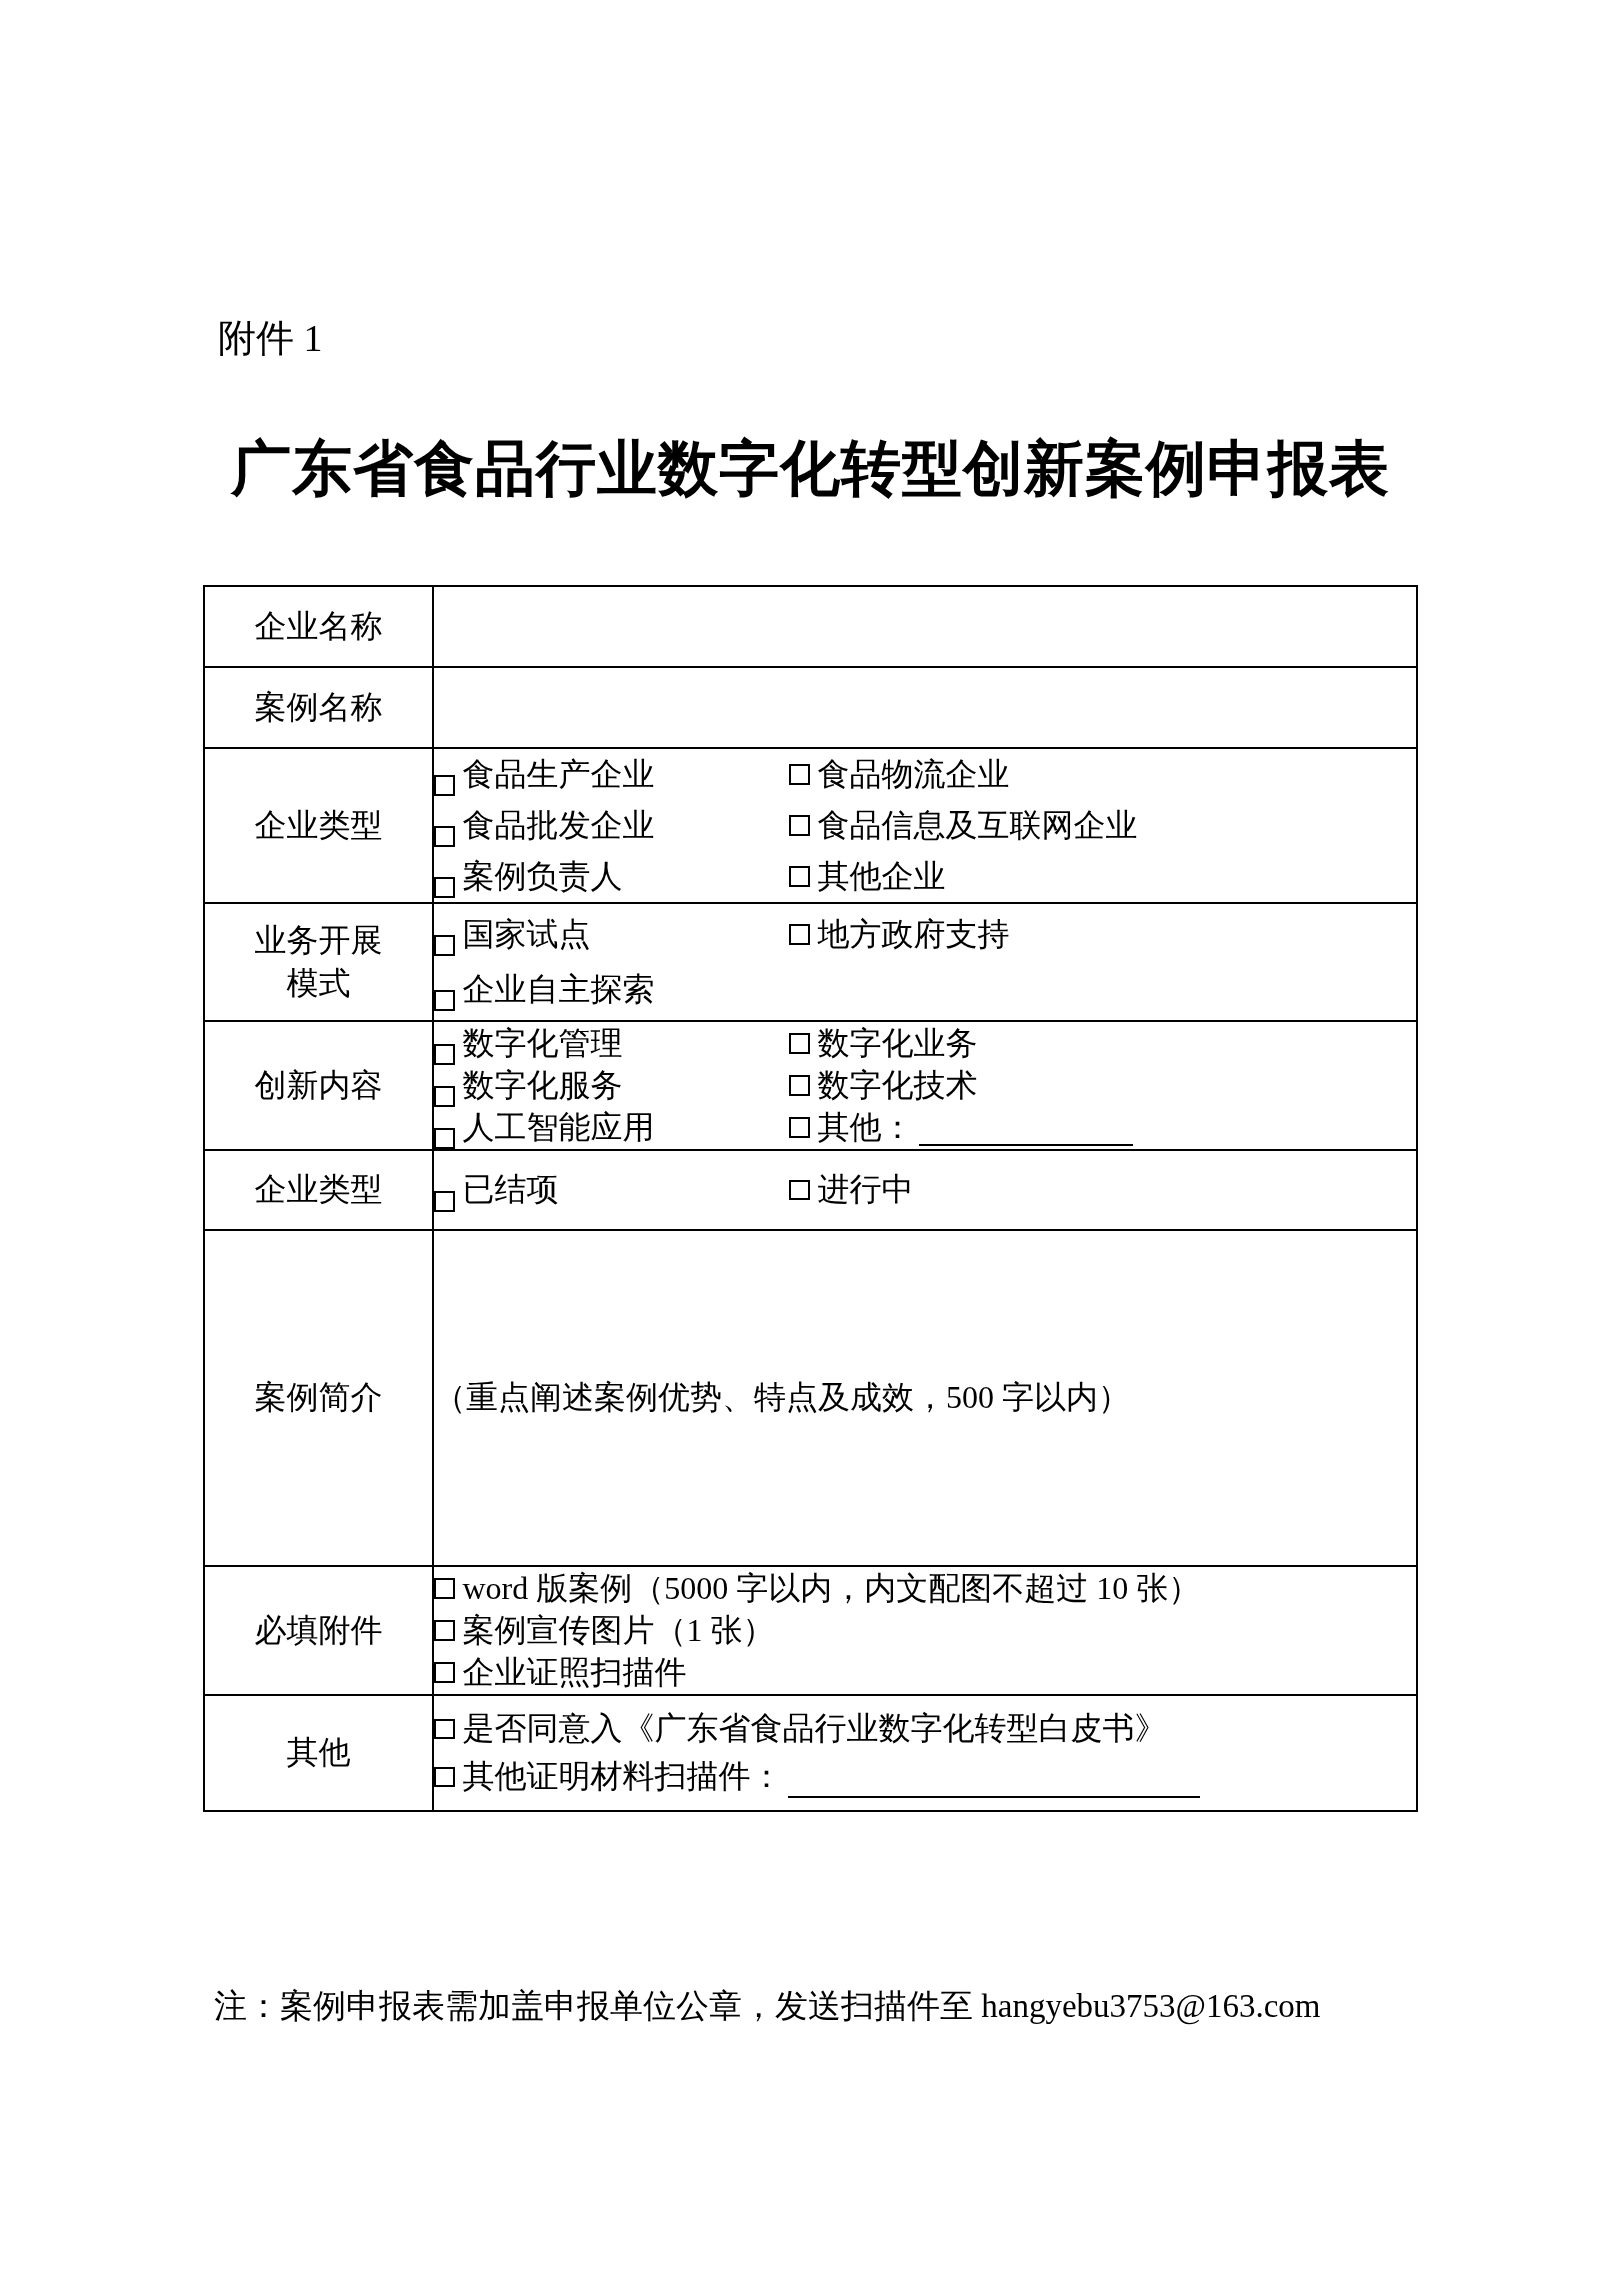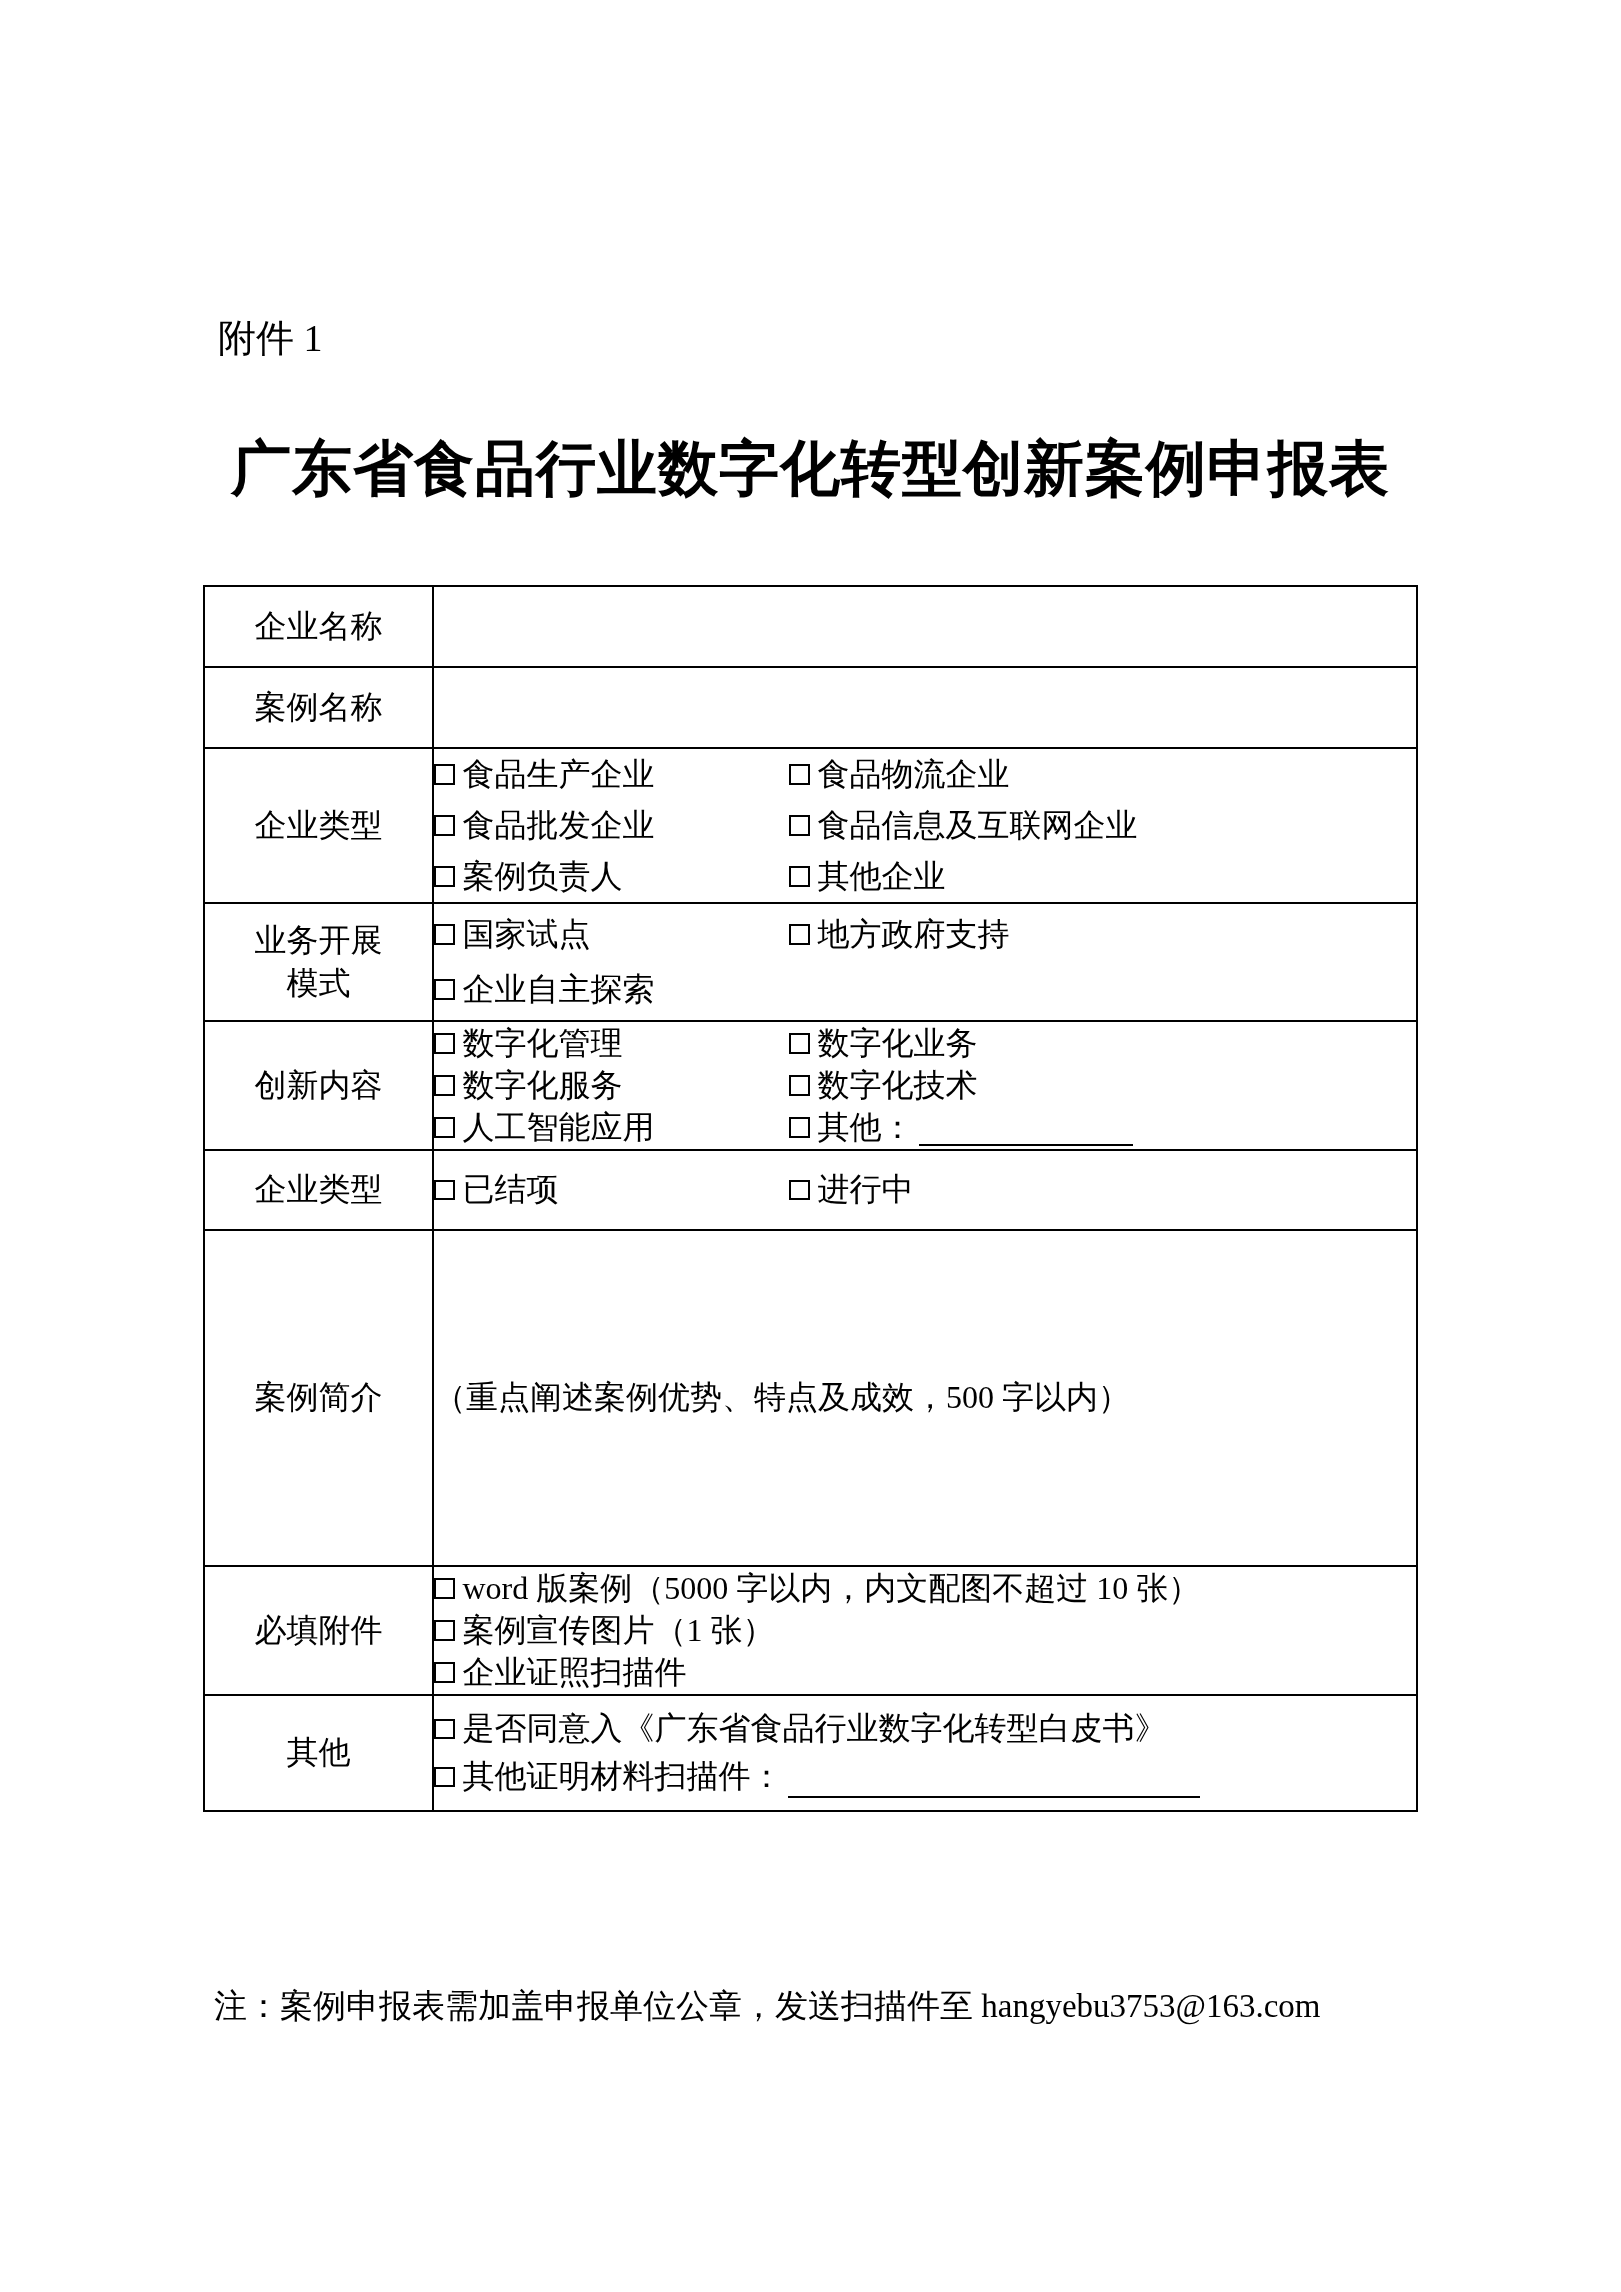--- a/index.html
+++ b/index.html
@@ -34,21 +34,21 @@
   tr.r11{height:116px}
   td.opts{padding-left:11.8px;}
   .opt-line{display:flex;align-items:center;}
   tr.r5 .opt-line{height:51px}
   tr.r6 .opt-line{height:55px}
   tr.r7 .opt-line{height:42px}
   tr.r8 .opt-line{height:49px}
   tr.r10 .opt-line{height:42px}
   tr.r11 .opt-line{height:48px}
   .opt{display:flex;align-items:center;white-space:nowrap;}
-  .opt.c1{width:355px;flex-shrink:0;}
+  .opt.c1{width:355px;flex-shrink:0;align-items:flex-end;}
   .cb{
     display:inline-block;width:16.7px;height:16.7px;border:2px solid #000;
     margin-right:7.8px;flex-shrink:0;background:#fff;
   }
   .blank{border-bottom:2.9px solid #000;align-self:flex-end;margin:0 0 2.9px 5.9px;}
   .blank.short{width:214px;}
   .blank.long{width:412px;}
   td.hint-cell{padding-left:17.6px;}
   .note{
     position:absolute;left:214px;top:1984px;font-size:33px;white-space:nowrap;

